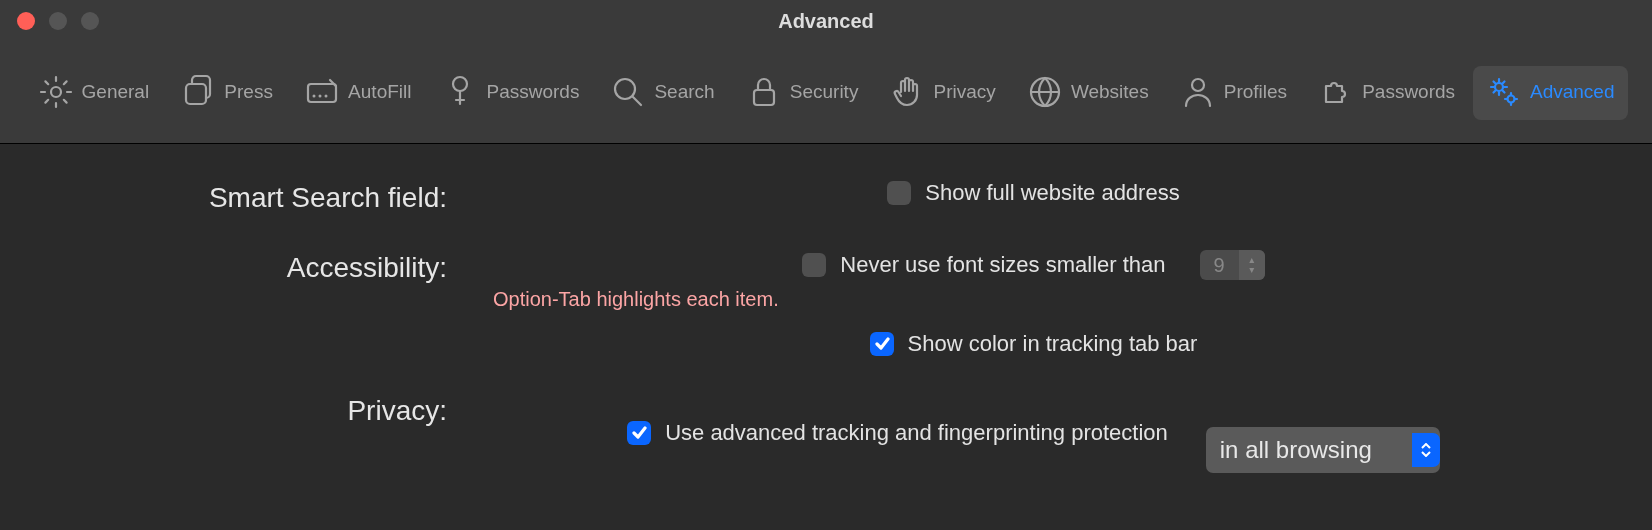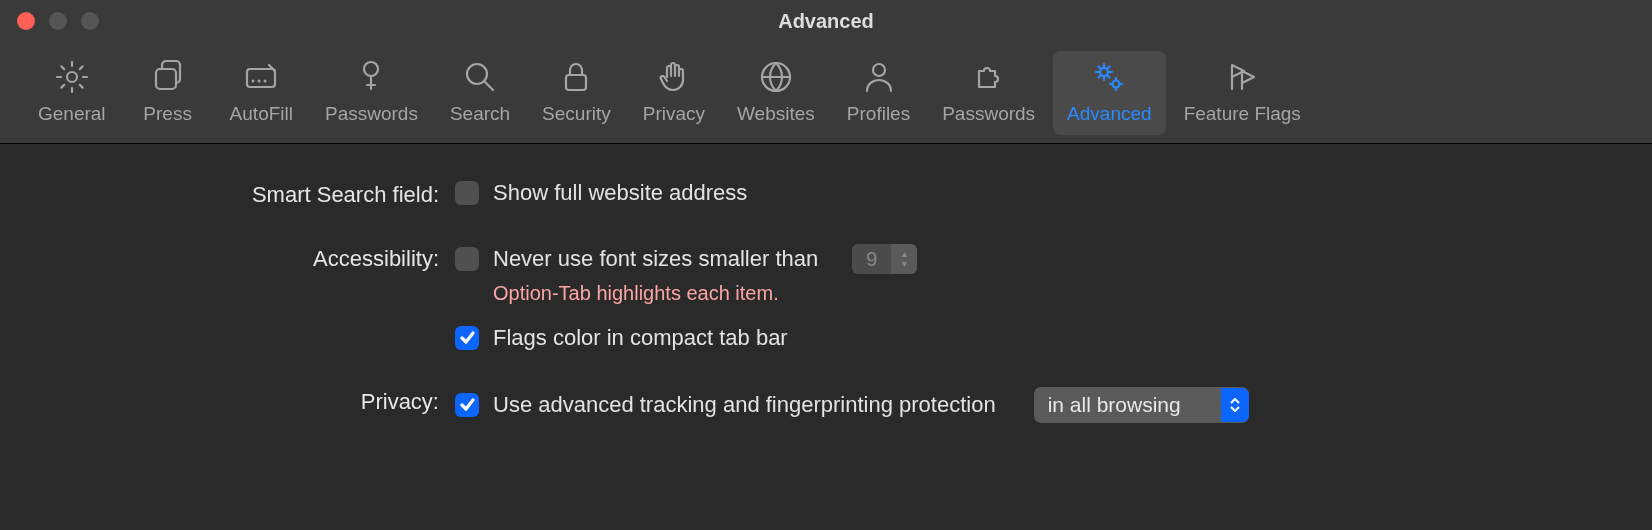--- a/index.html
+++ b/index.html
@@ -42,21 +42,20 @@
       background: #3a3a3a;
       display: flex;
       align-items: center;
       padding: 0 24px;
       border-bottom: 1px solid #000;
       gap: 4px;
       white-space: nowrap;
     }
     .tool {
       display: flex;
-      flex-direction: column;
       align-items: center;
       justify-content: center;
       gap: 8px;
       padding: 8px 14px 10px;
       border-radius: 8px;
       color: #a5a5a5;
       cursor: default;
       min-width: 88px;
     }
     .tool.active {
@@ -73,35 +72,36 @@
     }
     .row {
       display: flex;
       align-items: flex-start;
       margin-bottom: 22px;
     }
     .row-group { margin-bottom: 36px; }
     .label-col {
       width: 415px;
       text-align: right;
-      padding-right: 16px;
+      padding-right: 8px;
       padding-top: 2px;
       color: #e6e6e6;
-      font-size: 22px;
+      font-size: 28px;
     }
     .val-col {
       flex: 1;
       display: flex;
       flex-direction: column;
       gap: 10px;
     }
     .checkline {
       display: flex;
       align-items: center;
       gap: 14px;
+      justify-content: center;
     }
     .checkbox {
       width: 24px; height: 24px;
       border-radius: 6px;
       background: #505050;
       display: flex; align-items: center; justify-content: center;
       flex-shrink: 0;
     }
     .checkbox.checked { background: #0a66ff; }
     .checkbox svg { width: 16px; height: 16px; stroke: #fff; stroke-width: 3.2; fill:none; stroke-linecap: round; stroke-linejoin: round;}
@@ -130,24 +130,25 @@
       align-items: center; justify-content: center;
       color: #888;
       font-size: 10px;
       line-height: 10px;
     }
     .select {
       display: inline-flex;
       align-items: center;
       background: #5a5a5a;
       border-radius: 7px;
-      height: 36px;
+      height: 46px;
       padding: 0 0 0 14px;
       margin-left: 24px;
-      font-size: 21px;
+      font-size: 24px;
+      margin-top: 34px;
     }
     .select .val { padding-right: 40px; }
     .select .sel-arrows {
       width: 28px; height: 34px;
       background: #0a66ff;
       border-radius: 0 7px 7px 0;
       display: flex; flex-direction: column;
       align-items: center; justify-content: center;
       gap: 2px;
     }
@@ -260,28 +261,20 @@
   <div class="tool active">
     <span class="icon">
         <svg viewBox="0 0 36 36">
           <circle cx="13" cy="13" r="4"></circle>
           <path d="M13 5v3M13 18v3M5 13h3M18 13h3M7.5 7.5l2 2M16.5 16.5l2 2M18.5 7.5l-2 2M9.5 16.5l-2 2"></path>
           <circle cx="25" cy="25" r="3.5"></circle>
           <path d="M25 19v2M25 29v2M19 25h2M29 25h2"></path>
         </svg>
       </span>
     <span class="tool-label">Advanced</span>
-  </div>
-  <div class="tool">
-    <span class="icon">
-        <svg viewBox="0 0 36 36">
-          <path d="M8 30V6l12 6-12 6M18 30V12l12 6-12 6"></path>
-        </svg>
-      </span>
-    <span class="tool-label">Feature Flags</span>
   </div>
 </div>
 
 <div class="content">
 
   <div class="row row-group">
     <div class="label-col">Smart Search field:</div>
     <div class="val-col">
       <div class="checkline">
         <div class="checkbox"></div>
@@ -301,21 +294,21 @@
           <span class="arrows">▴<br>▾</span>
         </div>
       </div>
       <div class="hint">Option-Tab highlights each item.</div>
       <div class="checkline">
         <div class="checkbox checked">
             <svg viewBox="0 0 16 16">
               <path d="M3 8l4 4 7-9"></path>
             </svg>
           </div>
-        <span class="checktext">Flags color in compact tab bar</span>
+        <span class="checktext">Show color in tracking tab bar</span>
       </div>
     </div>
   </div>
 
   <div class="row">
     <div class="label-col">Privacy:</div>
     <div class="val-col">
       <div class="checkline">
         <div class="checkbox checked">
             <svg viewBox="0 0 16 16">

